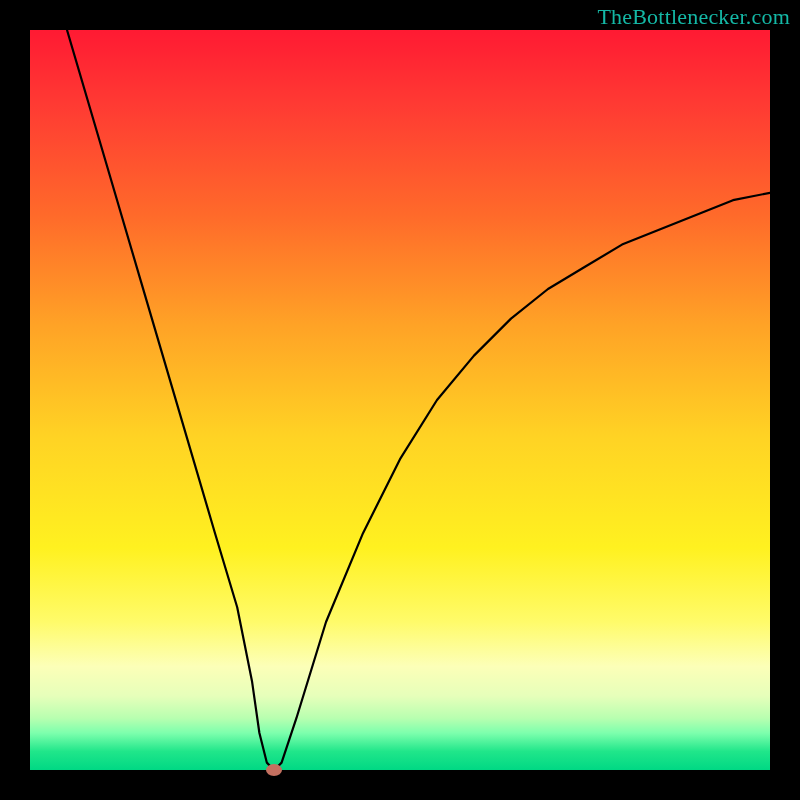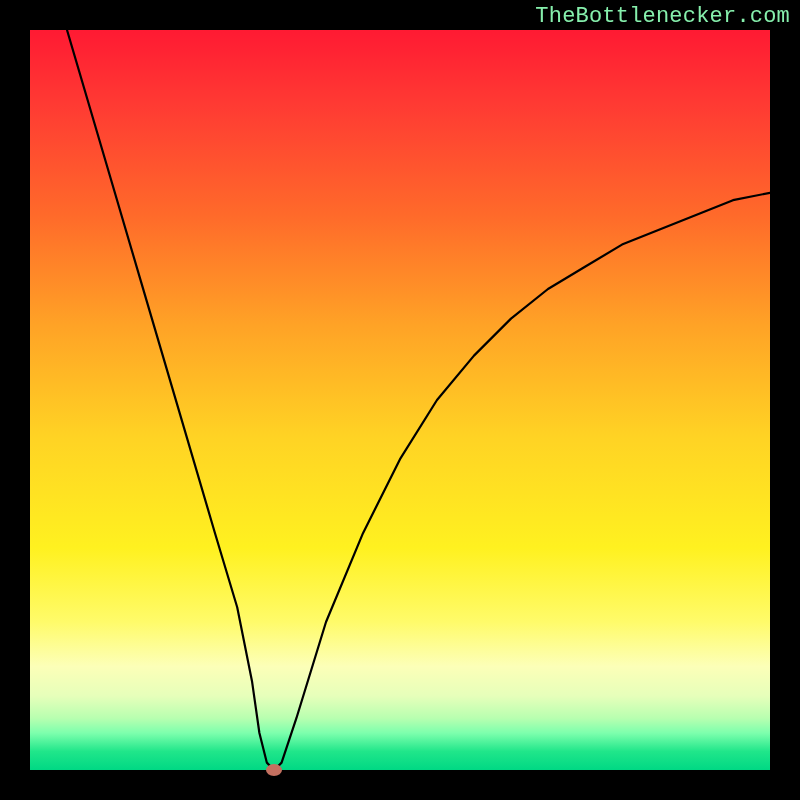--- a/index.html
+++ b/index.html
@@ -53,23 +53,23 @@
     width: 16px;
     height: 12px;
     border-radius: 50%;
     background: #c47060;
     transform: translate(-50%, -50%);
   }
   .watermark {
     position: absolute;
     top: 4px;
     right: 10px;
-    font-family: Liberation Mono, monospace;
+    font-family: Liberation Serif, serif;
     font-size: 22px;
-    color: #86efac;
+    color: #14b8a6;
     letter-spacing: 0.2px;
   }
 </style>
 </head>
 <body>
 
 <div class="frame">
   <div class="plot-area">
     <svg class="curve" viewBox="0 0 740 740" preserveAspectRatio="none">
       <path id="curve-path" fill="none" stroke="#000" stroke-width="2.2" stroke-linecap="round" stroke-linejoin="round" d="M37.0 0.0 L74.0 125.8 L111.0 251.6 L148.0 377.4 L185.0 503.2 L207.2 577.2 L222.0 651.2 L229.4 703.0 L236.8 732.6 L244.2 740.0 L251.6 732.6 L266.4 688.2 L296.0 592.0 L333.0 503.2 L370.0 429.2 L407.0 370.0 L444.0 325.6 L481.0 288.6 L518.0 259.0 L555.0 236.8 L592.0 214.6 L629.0 199.8 L666.0 185.0 L703.0 170.2 L740.0 162.8"></path>

